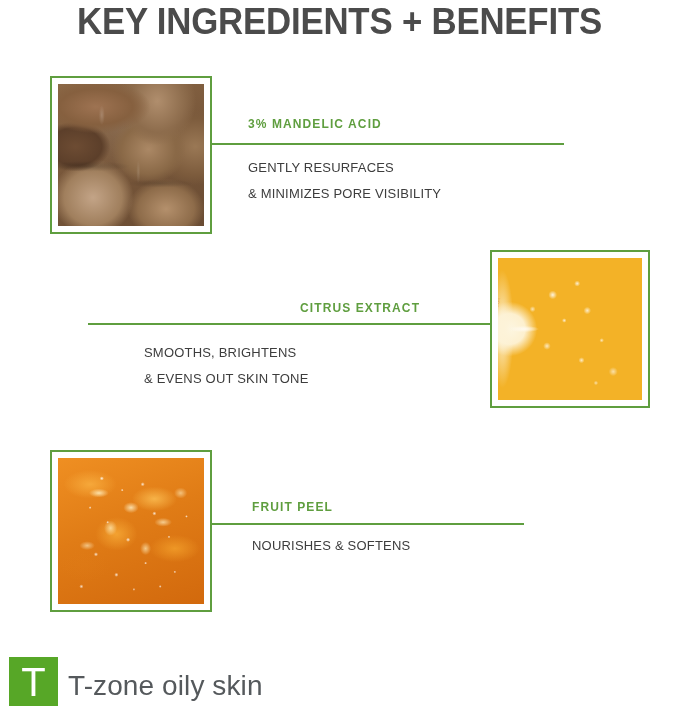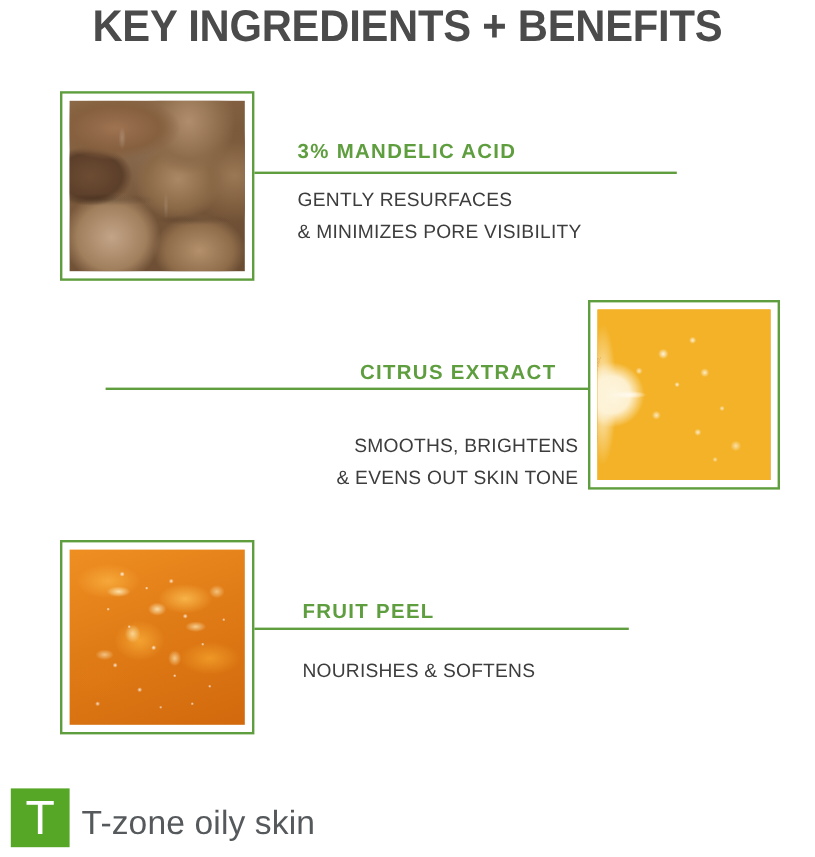--- a/index.html
+++ b/index.html
@@ -156,30 +156,30 @@
       radial-gradient(circle 2px at 70% 88%, rgba(255,255,255,0.8), rgba(255,255,255,0) 70%),
       radial-gradient(circle 2px at 88% 40%, rgba(255,255,255,0.75), rgba(255,255,255,0) 70%),
       radial-gradient(circle 2px at 52% 90%, rgba(255,255,255,0.7), rgba(255,255,255,0) 70%);
   }
 
   
   .ing-label {
     position: absolute;
     font-family: "Liberation Sans", sans-serif;
     font-weight: bold;
-    font-size: 17px;
+    font-size: 12px;
     letter-spacing: 1.1px;
     color: #5f9e3f;
     white-space: nowrap;
   }
   .ing-desc {
     position: absolute;
     font-family: "Liberation Sans", sans-serif;
     font-weight: normal;
-    font-size: 16px;
+    font-size: 13px;
     line-height: 26px;
     letter-spacing: 0.2px;
     color: #3d3d3d;
     white-space: pre-line;
   }
   .rule {
     position: absolute;
     height: 2px;
     background: #5f9e3f;
   }
@@ -229,28 +229,28 @@
 &amp; MINIMIZES PORE VISIBILITY</div>
 
 <div class="frame" style="left:490px; top:250px; width:160px; height:158px;">
   <div class="photo photo-citrus"></div>
 </div>
 
 <div class="ing-label" style="left:300px; top:301px;">CITRUS EXTRACT</div>
 
 <div class="rule" style="left:88px; top:323px; width:402px;"></div>
 
-<div class="ing-desc" style="left:132px; top:340px; width:350px; text-align:right;margin-top:20px;">SMOOTHS, BRIGHTENS
+<div class="ing-desc" style="left:144px; top:340px; width:350px; text-align:left;">SMOOTHS, BRIGHTENS
 &amp; EVENS OUT SKIN TONE</div>
 
 <div class="frame" style="left:50px; top:450px; width:162px; height:162px;">
   <div class="photo photo-peel"></div>
 </div>
 
 <div class="ing-label" style="left:252px; top:500px;text-align:center;">FRUIT PEEL</div>
 
 <div class="rule" style="left:212px; top:523px; width:312px;"></div>
 
-<div class="ing-desc" style="left:252px; top:533px; text-align:left;margin-top:14px;">NOURISHES &amp; SOFTENS</div>
+<div class="ing-desc" style="left:252px; top:533px; text-align:left;">NOURISHES &amp; SOFTENS</div>
 
 <div class="footer-badge">T</div>
 
 <div class="footer-text">T-zone oily skin</div>
 
 </body></html>

